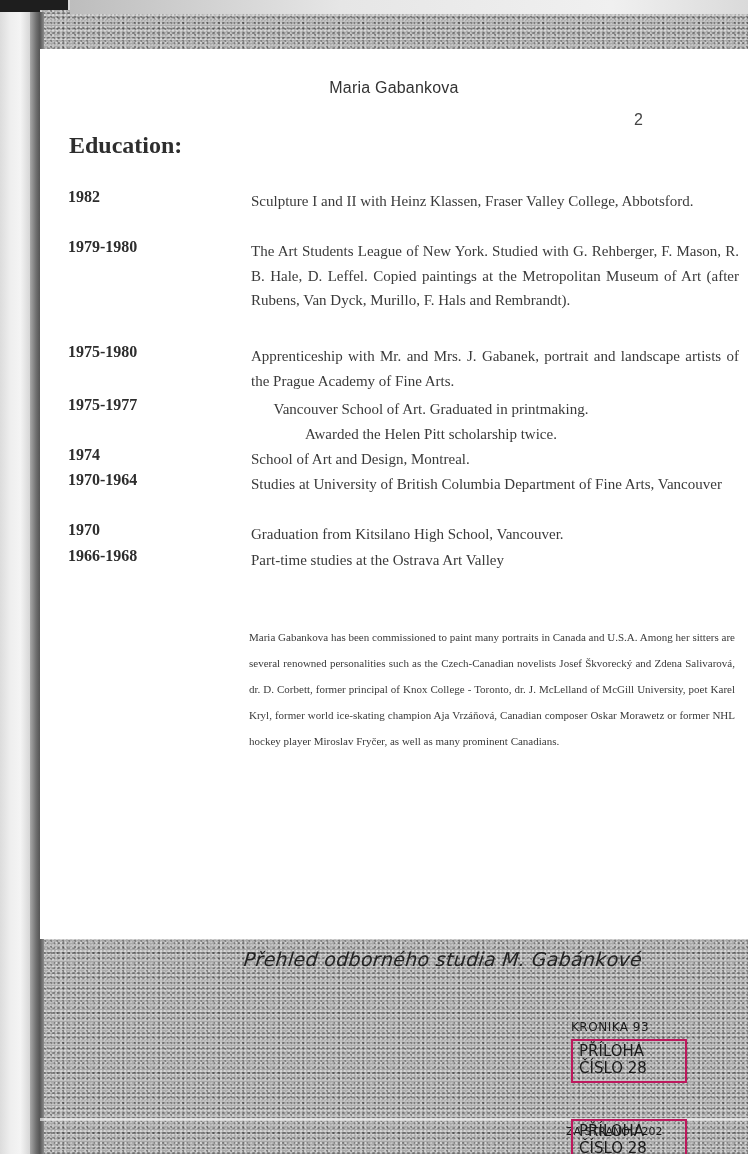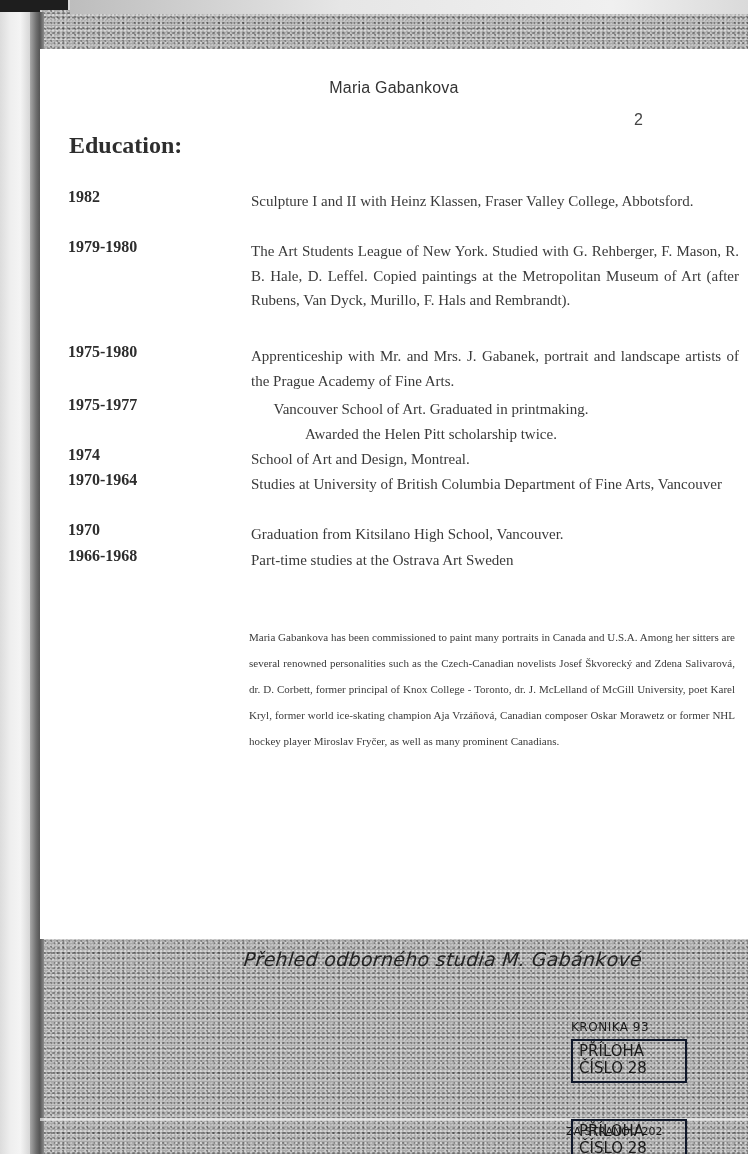--- a/index.html
+++ b/index.html
@@ -88,21 +88,21 @@
       letter-spacing: 0.3px;
       transform: skewX(-6deg);
     }
     .kronika {
       position: absolute; left: 571px; top: 1020px;
       font-family: "DejaVu Sans", sans-serif;
       font-size: 12px; color: #1a1a1a; letter-spacing: 0.5px;
     }
     .stamp {
       position: absolute; left: 571px; width: 100px;
-      border: 2px solid #0f172a;
+      border: 2px solid #be185d;
       padding: 2px 6px;
       font-family: "DejaVu Sans", sans-serif;
       font-size: 15px; line-height: 17px; color: #1a1a1a;
     }
     .stamp-1 { top: 1039px; height: 36px; }
     .stamp-2 { top: 1119px; height: 36px; border-bottom: none; }
     .zastranou {
       position: absolute; left: 566px; top: 1090px;
       font-family: "DejaVu Sans", sans-serif;
       font-size: 11px; color: #1a1a1a;  margin-top: 35px;
@@ -147,21 +147,21 @@
     <div class="edu-row" style="top:422px;">
       <div class="edu-year">1970-1964</div>
       <div class="edu-desc">Studies at University of British Columbia Department of Fine Arts, Vancouver</div>
     </div>
     <div class="edu-row" style="top:472px;">
       <div class="edu-year">1970</div>
       <div class="edu-desc">Graduation from Kitsilano High School, Vancouver.</div>
     </div>
     <div class="edu-row" style="top:498px;">
       <div class="edu-year">1966-1968</div>
-      <div class="edu-desc">Part-time studies at the Ostrava Art Sweden</div>
+      <div class="edu-desc">Part-time studies at the Ostrava Art Valley</div>
     </div>
   </div>
 
   <div class="para" style="top:575px;">Maria Gabankova has been commissioned to paint many portraits in Canada and U.S.A. Among her sitters are several renowned personalities such as the Czech-Canadian novelists Josef Škvorecký and Zdena Salivarová, dr. D. Corbett, former principal of Knox College - Toronto, dr. J. McLelland of McGill University, poet Karel Kryl, former world ice-skating champion Aja Vrzáňová, Canadian composer Oskar Morawetz or former NHL hockey player Miroslav Fryčer, as well as many prominent Canadians.</div>
 </div>
 
 <div class="caption">Přehled odborného studia M. Gabánkové</div>
 <div class="kronika">KRONIKA 93</div>
 <div class="stamp stamp-1">
   <div>PŘÍLOHA</div>

